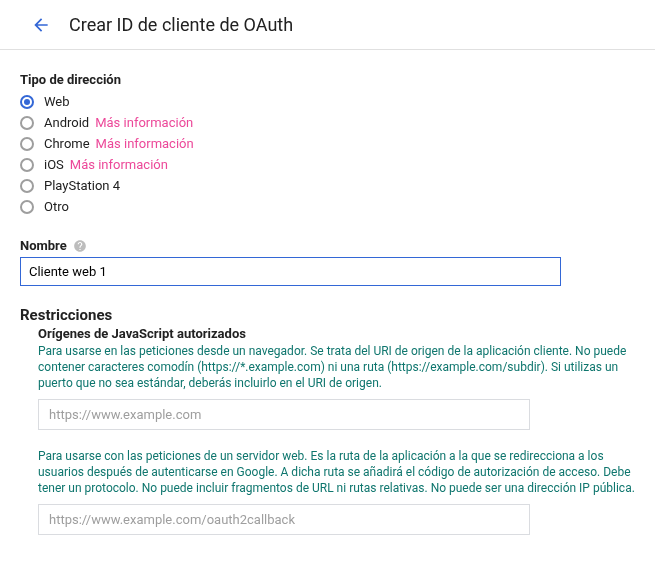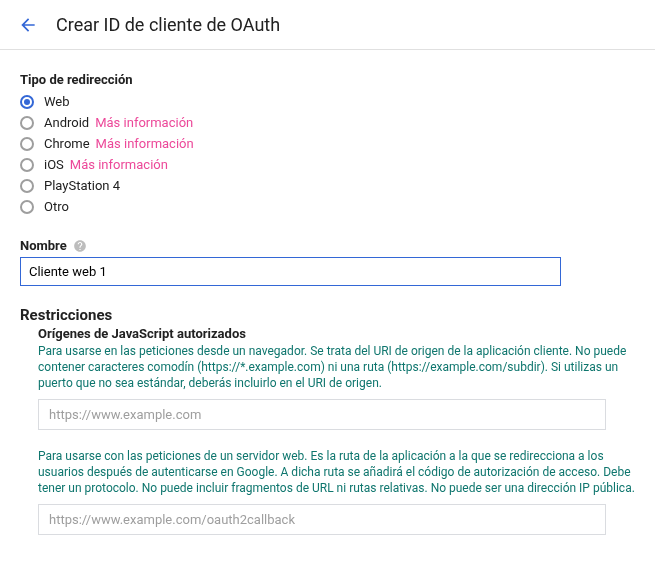--- a/index.html
+++ b/index.html
@@ -6,21 +6,21 @@
     body {
       font-family: "Roboto", "Helvetica Neue", Arial, sans-serif;
       font-size: 13px;
       color: #212121;
       background: #fff;
       width: 655px;
     }
     .header {
       display: flex;
       align-items: center;
-      padding: 14px 18px;
+      padding: 14px 31px;
       border-bottom: 1px solid #e0e0e0;
     }
     .back-icon {
       color: #3367d6;
       margin-right: 18px;
       cursor: pointer;
       display: flex;
       align-items: center;
     }
     .title {
@@ -117,21 +117,21 @@
       font-weight: 700;
       margin-bottom: 2px;
     }
     .sub-desc {
       color: #0f766e;
       font-size: 12px;
       line-height: 16px;
       margin-bottom: 8px;
     }
     .uri-input {
-      width: 568px;
+      width: 492px;
       border: 1px solid #dadce0;
       padding: 7px 10px;
       font-size: 13px;
       color: #333;
       outline: none;
       font-family: inherit;
     }
     .uri-input::placeholder {
       color: #9e9e9e;
     }
@@ -144,21 +144,21 @@
     <svg width="20" height="20" viewBox="0 0 24 24" fill="#3367d6">
         <path d="M20 11H7.83l5.59-5.59L12 4l-8 8 8 8 1.41-1.41L7.83 13H20v-2z"></path>
       </svg>
   </span>
   <span class="title">Crear ID de cliente de OAuth</span>
 </div>
 
 <div class="content">
 
   <div class="radio-group">
-    <div class="section-label">Tipo de redirección</div>
+    <div class="section-label">Tipo de dirección</div>
 
     <div class="radio-item">
       <span class="radio selected"></span>
       <span class="radio-label">Web</span>
     </div>
     <div class="radio-item">
       <span class="radio"></span>
       <span class="radio-label">Android</span>
       <a class="info-link">Más información</a>
     </div>

